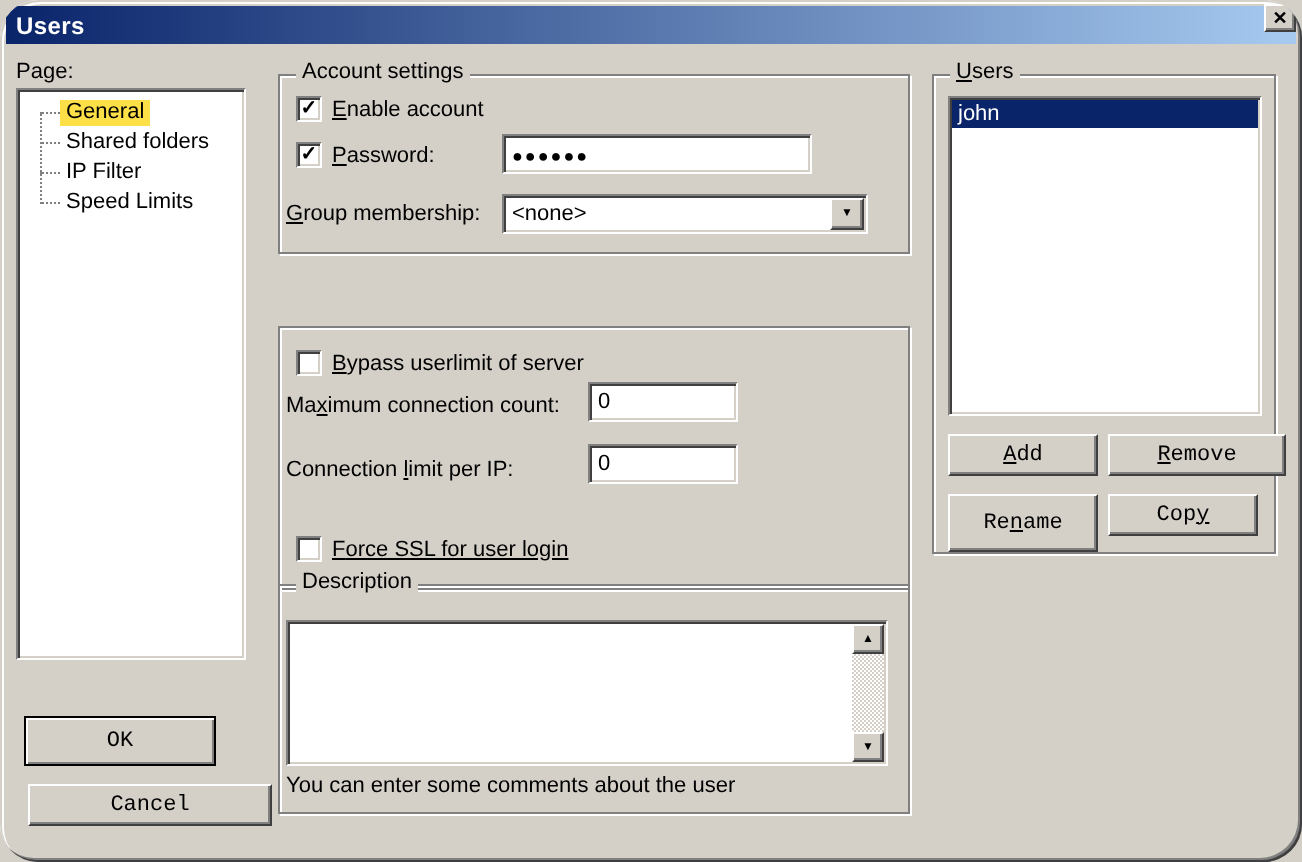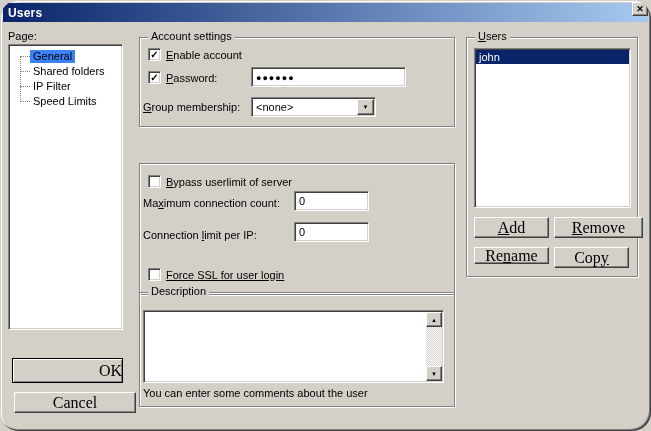--- a/index.html
+++ b/index.html
@@ -59,21 +59,21 @@
     position:absolute; top:-8px; left:8px; background:#D4D0C8; padding:0 3px;
     white-space:nowrap;
   }
 
   
   .btn {
     position:absolute; background:#D4D0C8;
     border:1px solid; border-color:#FFFFFF #404040 #404040 #FFFFFF;
     box-shadow:inset -1px -1px 0 #808080, inset 1px 1px 0 #D4D0C8;
     display:flex; align-items:center; justify-content:center;
-    font-family:Liberation Serif, serif; font-size:16px;
+    font-family:Liberation Mono, monospace; font-size:11px;
     white-space:nowrap;
   }
   .btn.default {
     border:1px solid #000;
     box-shadow:inset 1px 1px 0 #FFFFFF, inset -1px -1px 0 #808080, inset 2px 2px 0 #D4D0C8;
   }
 
   
   .cbrow { position:absolute; display:flex; align-items:center; }
   .cbbox {
@@ -83,21 +83,21 @@
     display:flex; align-items:center; justify-content:center;
     font-size:10px; font-weight:bold; line-height:1; color:#000;
   }
   .cbrow .cblabel { margin-left:5px; white-space:nowrap;text-align:center; }
 
   
   .treeline { position:absolute; border-left:1px dotted #808080; }
   .trow { display:flex; align-items:center; height:15px; }
   .tstub { width:10px; margin-left:11px; border-top:1px dotted #808080; flex:0 0 10px; }
   .tlabel { padding:0 3px; line-height:13px; }
-  .tlabel.sel { background:#3b82f6; }
+  .tlabel.sel { background:#fde047; }
 
   
   .uitem { height:14px; line-height:14px; padding-left:3px; }
   .uitem.sel { background:#0A246A; color:#fff; }
 
   
   .combo { display:flex; }
   .combo .cval { flex:1; padding:3px 4px; line-height:12px; }
   .combo .carrow {
     width:17px; margin:1px; margin-left:0; background:#D4D0C8;
@@ -169,21 +169,21 @@
       <span class="cbbox">
           <span>✓</span>
         </span>
       <span class="cblabel"><span></span><span class="mn">P</span><span>assword:</span></span>
     </div>
     <div class="sunken" style="left:111px; top:29px; width:155px; height:20px;">
       <input class="field pw" type="text" value="●●●●●●" style="">
     </div>
 
     <div class="label" style="left:3px; top:63px;"><span></span><span class="mn">G</span><span>roup membership:</span></div>
-    <div class="sunken combo" style="left:111px; top:59px; width:125px; height:20px;">
+    <div class="sunken combo" style="left:111px; top:59px; width:183px; height:20px;">
       <span class="cval">&lt;none&gt;</span>
       <span class="carrow">
           <span>▼</span>
         </span>
     </div>
   </div>
 
   <div class="group" style="left:139px; top:143px; width:316px; height:132px;margin-top:20px;">
     <div class="cbrow" style="left:8px; top:11px;">
       <span class="cbbox"></span>
@@ -225,28 +225,28 @@
     <span class="gtitle"><span></span><span class="mn">U</span><span>sers</span></span>
     <div class="sunken" style="left:7px; top:10px; width:157px; height:160px; padding:1px;">
       <div class="uitem sel">john</div>
     </div>
     <div class="btn" style="left:7px; top:179px; width:75px; height:21px;">
         <span><span></span><span class="mn">A</span><span>dd</span></span>
       </div>
     <div class="btn" style="left:87px; top:179px; width:89px; height:21px;">
         <span><span></span><span class="mn">R</span><span>emove</span></span>
       </div>
-    <div class="btn" style="left:7px; top:209px; width:75px; height:17px;">
+    <div class="btn" style="left:7px; top:209px; width:75px; height:29px;">
         <span><span>Re</span><span class="mn">n</span><span>ame</span></span>
       </div>
     <div class="btn" style="left:87px; top:209px; width:75px; height:21px;">
         <span><span>Cop</span><span class="mn">y</span><span></span></span>
       </div>
   </div>
 
-  <div class="btn default" style="left:12px; top:358px; width:111px; height:25px;justify-content:flex-end;">
+  <div class="btn default" style="left:12px; top:358px; width:96px; height:25px;">
       <span>OK</span>
     </div>
   <div class="btn" style="left:14px; top:392px; width:122px; height:21px;">
       <span>Cancel</span>
     </div>
 
 </div>
 
 </body></html>

